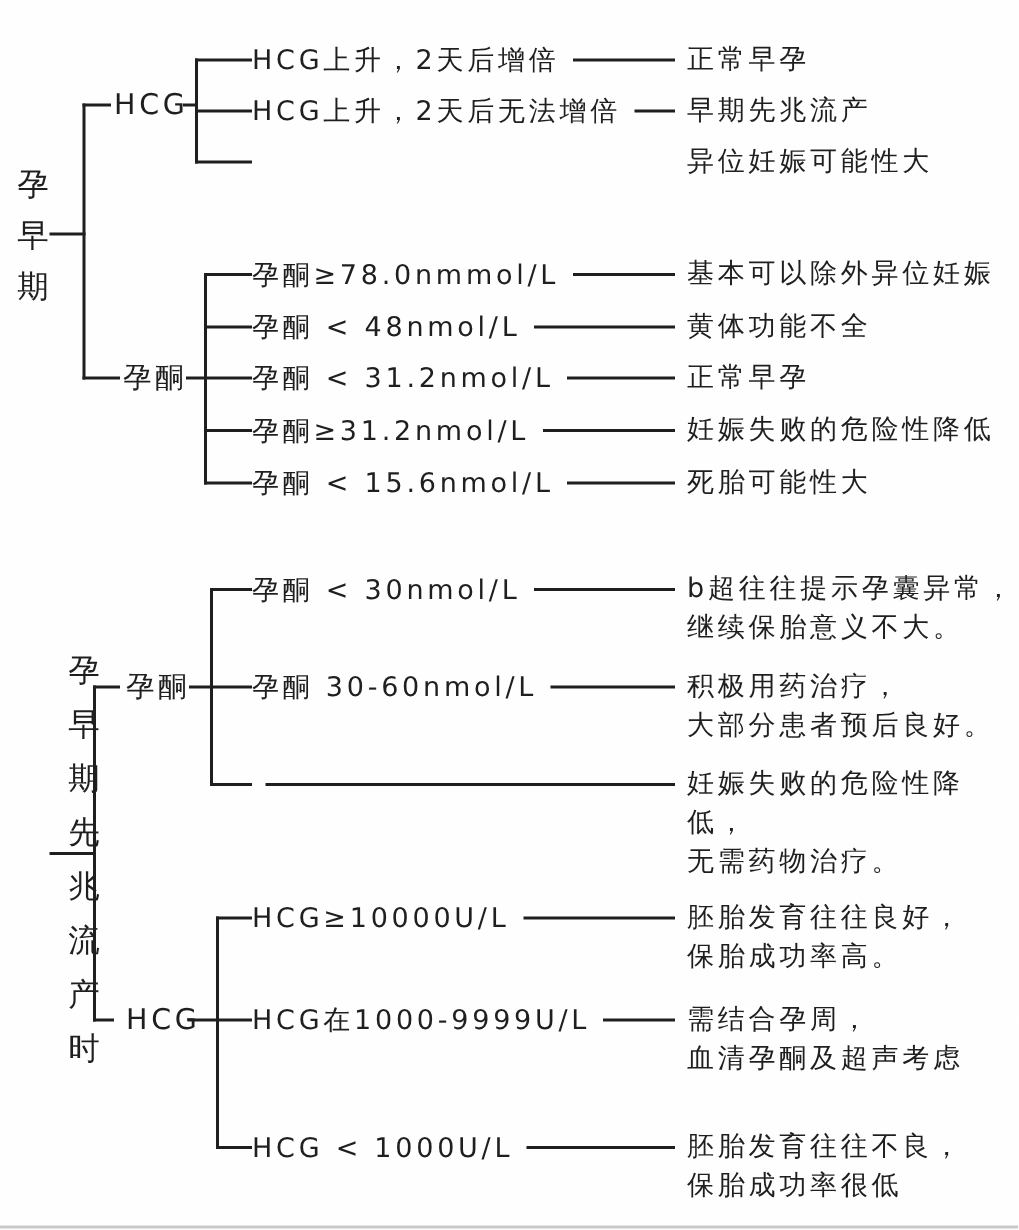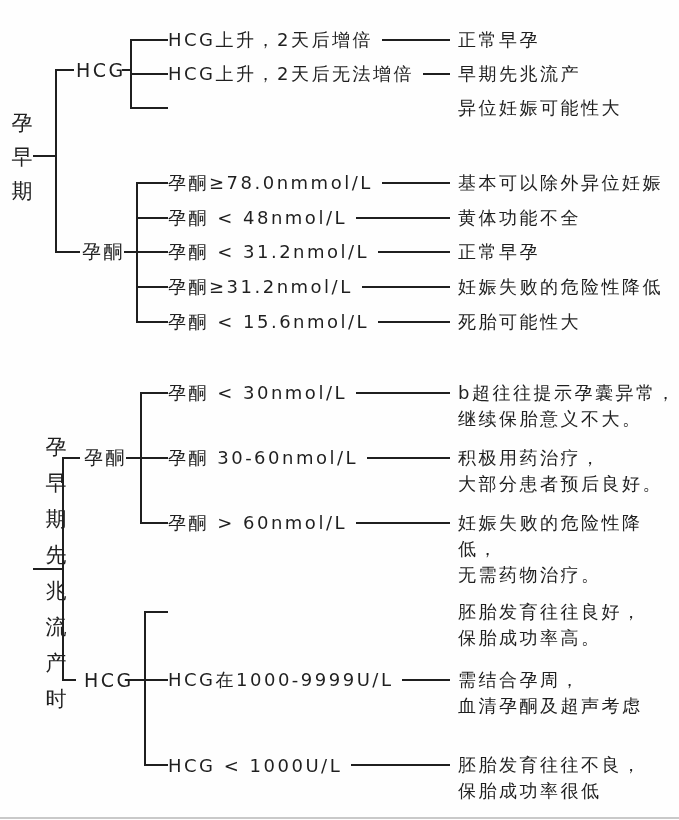--- a/index.html
+++ b/index.html
@@ -124,33 +124,36 @@
 继续保胎意义不大。</div>
 
   <div class="row" style="top:445px">
     <span class="cond">孕酮 30-60nmol/L</span>
     <span class="dash"></span>
   </div>
   <div class="outcome" style="top:445px">积极用药治疗，
 大部分患者预后良好。</div>
 
   <div class="row" style="top:510px">
-    <span class="cond">孕酮 &gt; 60nmol/L</span>
     <span class="dash"></span>
   </div>
   <div class="outcome" style="top:510px">妊娠失败的危险性降低，
 无需药物治疗。</div>
 
   <div class="h" style="left:62px;top:679px;width:14px"></div>
   <div class="nlabel" style="left:84px;top:680px">HCG</div>
   <div class="h" style="left:125px;top:679px;width:43px"></div>
   <div class="v" style="left:144px;top:611px;height:155px"></div>
   <div class="h" style="left:144px;top:611px;width:24px"></div>
   <div class="h" style="left:144px;top:764px;width:24px"></div>
 
+  <div class="row" style="top:599px">
+    <span class="cond">HCG≥10000U/L</span>
+    <span class="dash"></span>
+  </div>
   <div class="outcome" style="top:599px">胚胎发育往往良好，
 保胎成功率高。</div>
 
   <div class="row" style="top:667px">
     <span class="cond">HCG在1000-9999U/L</span>
     <span class="dash"></span>
   </div>
   <div class="outcome" style="top:667px">需结合孕周，
 血清孕酮及超声考虑</div>
 

